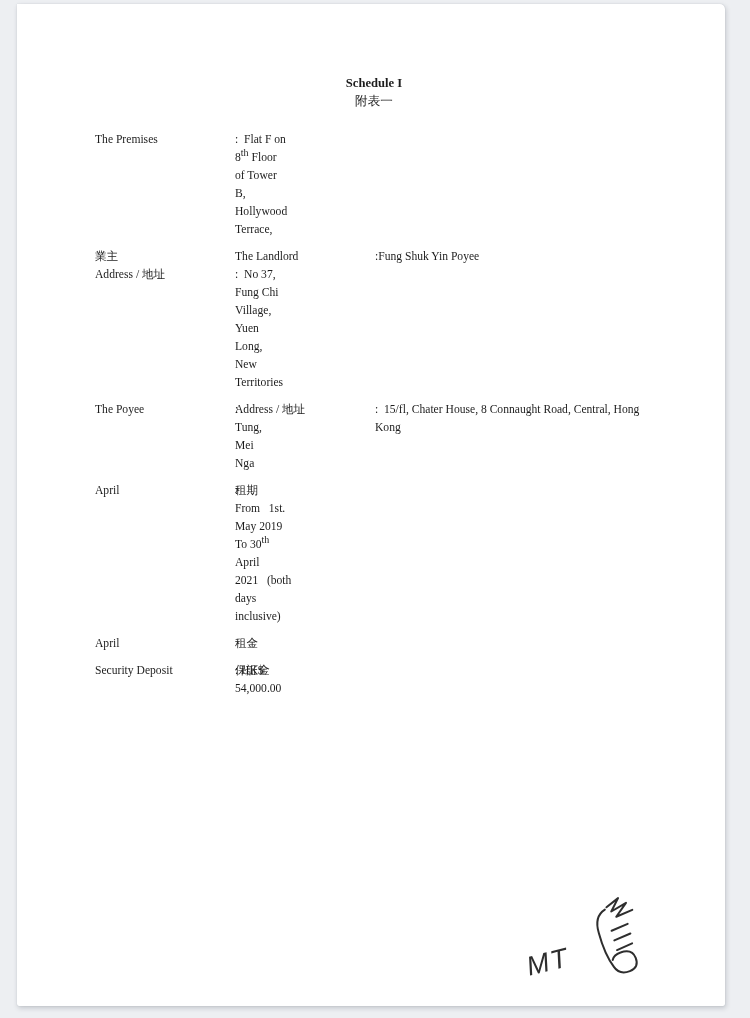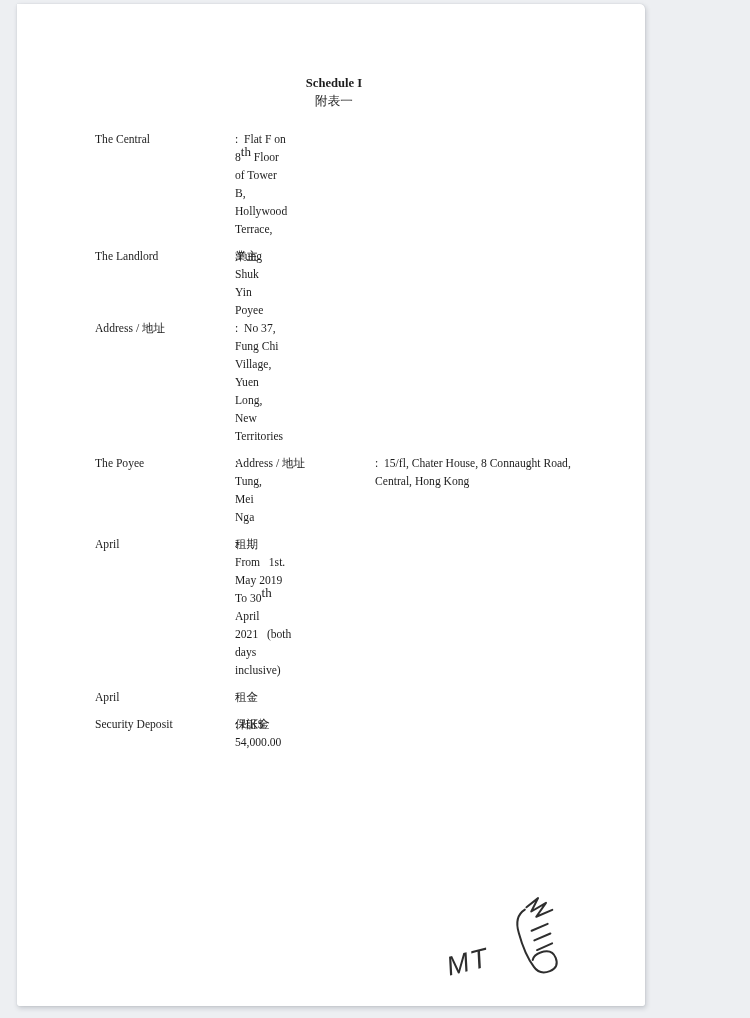--- a/index.html
+++ b/index.html
@@ -4,70 +4,70 @@
 <style>
   html,body{margin:0;padding:0;}
   body{
     width:750px;height:1018px;position:relative;overflow:hidden;
     background:#edeff2;
     font-family:"Liberation Serif","DejaVu Serif",serif;
     color:#1d1d1d;
     -webkit-font-smoothing:antialiased;
   }
   .sheet{
-    position:absolute;left:17px;top:4px;width:628px;height:1002px;
+    position:absolute;left:17px;top:4px;width:708px;height:1002px;
     background:#ffffff;border-radius:0 5px 2px 2px;
     box-shadow:1px 2px 5px rgba(40,50,70,0.22), 0 0 1px rgba(40,50,70,0.25);
   }
   .content{
     position:absolute;left:78px;top:70px;right:72px;
     font-size:11.6px;line-height:18px;
   }
   .doc-title{
     text-align:center;font-weight:bold;font-size:12.6px;line-height:18px;
     margin-bottom:21px;
   }
   .doc-title .zh{font-weight:normal;}
   .blk{display:grid;grid-template-columns:140px 1fr;margin-bottom:9px;}
   .blk .lab{grid-column:1;}
   .blk .val{grid-column:2;}
   .line{display:grid;grid-template-columns:140px 1fr;}
-  sup{font-size:13px;line-height:0;vertical-align:super;}
+  sup{font-size:10px;line-height:0;vertical-align:super;}
   .indent2{padding-left:12px;}
   .sig{
     position:absolute;right:58px;bottom:16px;width:160px;height:96px;
     pointer-events:none;
   }
 </style>
 </head>
 <body>
 
 <div class="sheet">
   <div class="content">
 
     <div class="doc-title">
       <div>Schedule I</div>
       <div class="zh">附表一</div>
     </div>
 
     <div class="blk">
       <div class="line">
-        <span class="lab">The Central</span>
+        <span class="lab">The Premises</span>
         <span class="val"><span>:&nbsp; Flat F on 8</span><sup>th</sup><span> Floor of Tower B, Hollywood Terrace,</span></span>
       </div>
     </div>
 
     <div class="blk">
       <div class="line">
+        <span class="lab">業主</span>
+        <span class="val"></span>
+      </div>
+      <div class="line">
         <span class="lab">The Landlord</span>
         <span class="val">:Fung Shuk Yin Poyee</span>
-      </div>
-      <div class="line">
-        <span class="lab">業主</span>
-        <span class="val"></span>
       </div>
       <div class="line">
         <span class="lab">Address / 地址</span>
         <span class="val">:&nbsp; No 37, Fung Chi Village, Yuen Long, New Territories</span>
       </div>
     </div>
 
     <div class="blk">
       <div class="line">
         <span class="lab">The Poyee</span>

